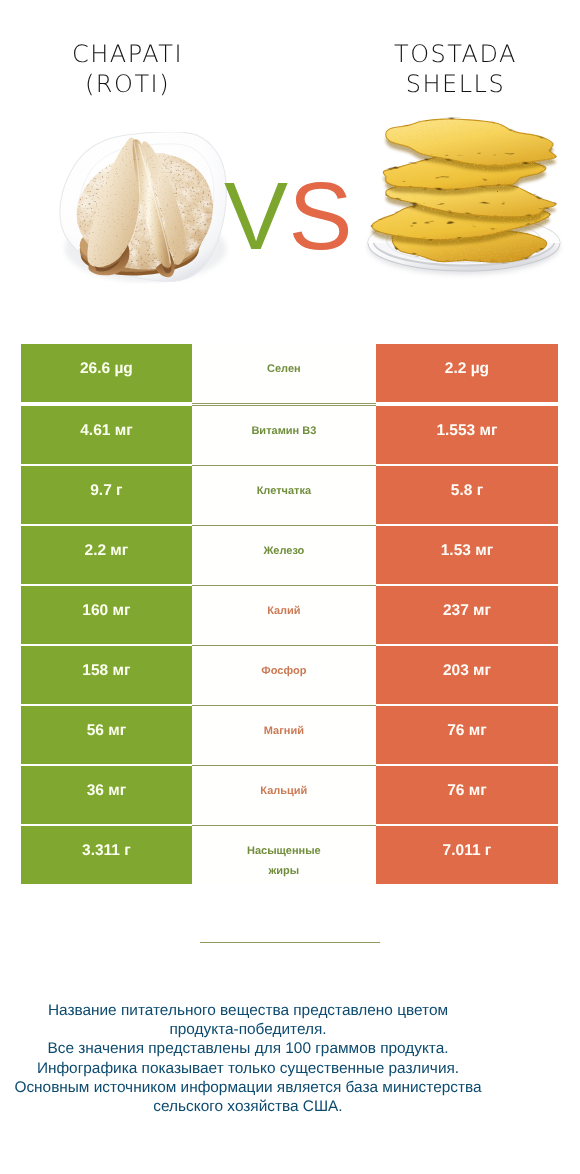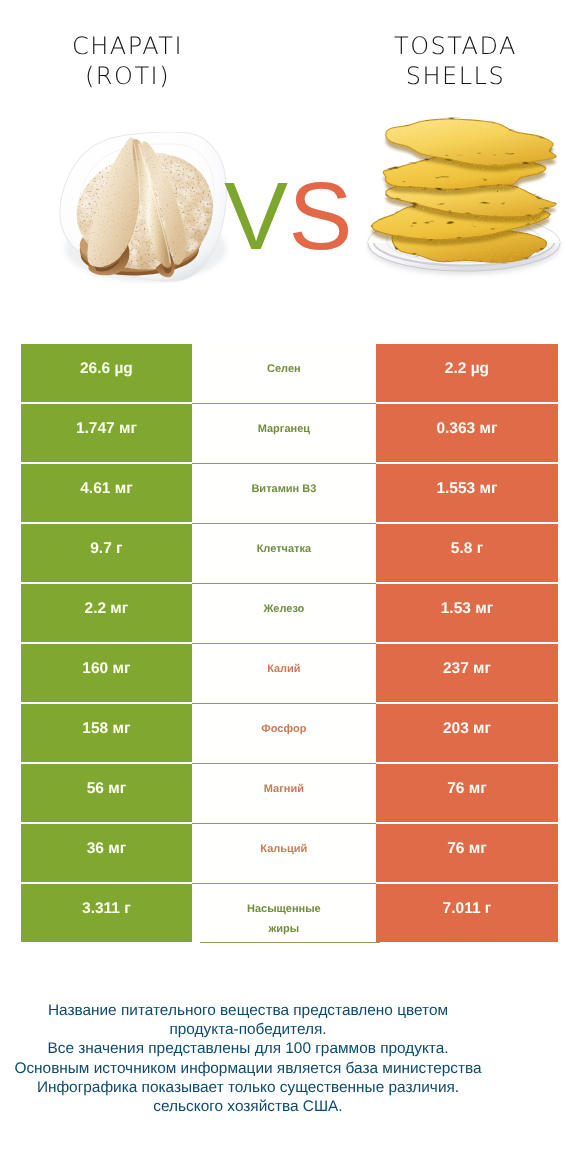--- a/index.html
+++ b/index.html
@@ -1,19 +1,19 @@
 <!DOCTYPE html>
 <html><head>
 <meta charset="utf-8">
 <style>
   html,body{margin:0;padding:0;}
   body{width:580px;height:1174px;background:#ffffff;font-family:"Liberation Sans",sans-serif;-webkit-font-smoothing:antialiased;text-rendering:geometricPrecision;}
   *{-webkit-font-smoothing:antialiased;}
   .page{position:relative;width:580px;height:1174px;overflow:hidden;background:#fff;}
-  .titles{position:absolute;left:0;top:8px;width:580px;height:100px;}
+  .titles{position:absolute;left:0;top:16px;width:580px;height:100px;}
   .title{position:absolute;top:24px;text-align:center;font-family:"DejaVu Sans",sans-serif;font-weight:200;font-size:24px;letter-spacing:1.5px;color:#141414;line-height:29.5px;}
   .title.left{left:0;width:255px;}
   .title.right{left:290px;width:331px;}
   .imgL{position:absolute;left:57px;top:132px;transform:scale(0.985,0.925);transform-origin:0 0;}
   .imgR{position:absolute;left:365px;top:97px;transform:scale(1.016,1.14);transform-origin:0 0;}
   .vs{position:absolute;left:224px;top:169px;font-size:96px;font-weight:400;letter-spacing:0.5px;line-height:96px;}
   .vs .v{color:#7CA62E;}
   .vs .s{color:#E26848;}
   table.cmp{position:absolute;left:21px;top:344px;border-collapse:separate;border-spacing:0;width:537px;}
   table.cmp td{height:58px;padding:0;text-align:center;vertical-align:middle;}
@@ -249,31 +249,20 @@
           </td>
           <td class="r">
             <span>2.2 µg</span>
           </td>
         </tr>
         <tr class="gap">
           <td></td>
           <td class="gm"></td>
           <td></td>
         </tr>
-        <tr>
-          <td class="l">
-            <span>1.747 мг</span>
-          </td>
-          <td class="m" style="color:#718E3C">
-            <span class="">Марганец</span>
-          </td>
-          <td class="r">
-            <span>0.363 мг</span>
-          </td>
-        </tr>
         <tr class="gap">
           <td></td>
           <td class="gm"></td>
           <td></td>
         </tr>
         <tr>
           <td class="l">
             <span>4.61 мг</span>
           </td>
           <td class="m" style="color:#718E3C">
@@ -395,17 +384,17 @@
             <span>7.011 г</span>
           </td>
         </tr>
       </tbody>
     </table>
   <div class="tblbot"></div>
   <div class="foot">
       <div>Название питательного вещества представлено цветом</div>
       <div>продукта-победителя.</div>
       <div>Все значения представлены для 100 граммов продукта.</div>
+      <div>Инфографика показывает только существенные различия.</div>
       <div>Основным источником информации является база министерства</div>
-      <div>Инфографика показывает только существенные различия.</div>
       <div>сельского хозяйства США.</div>
     </div>
 </div>
 
 </body></html>

